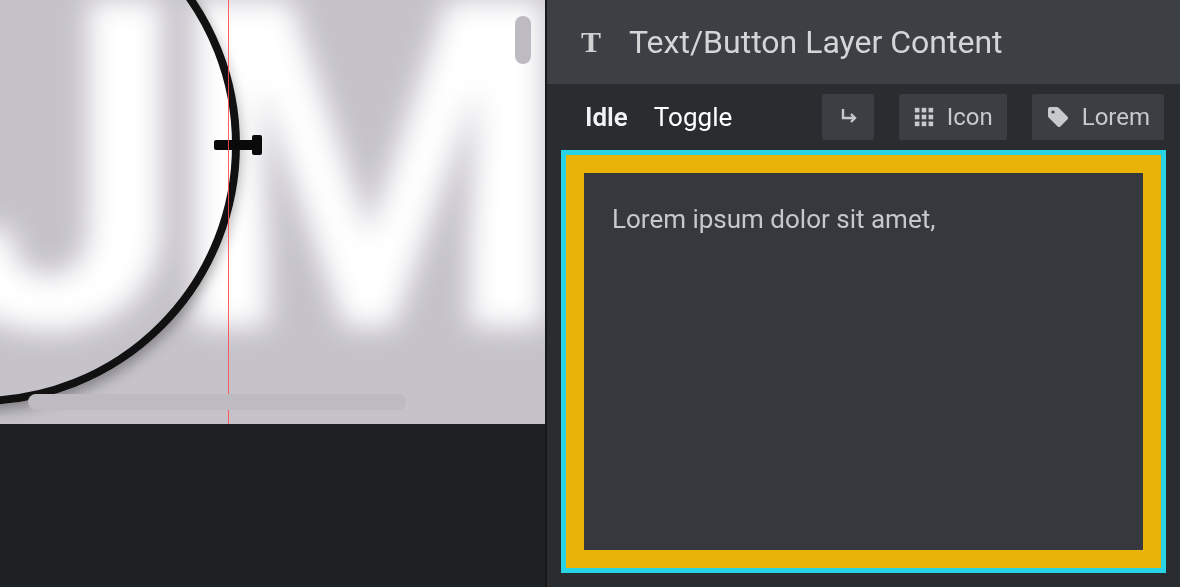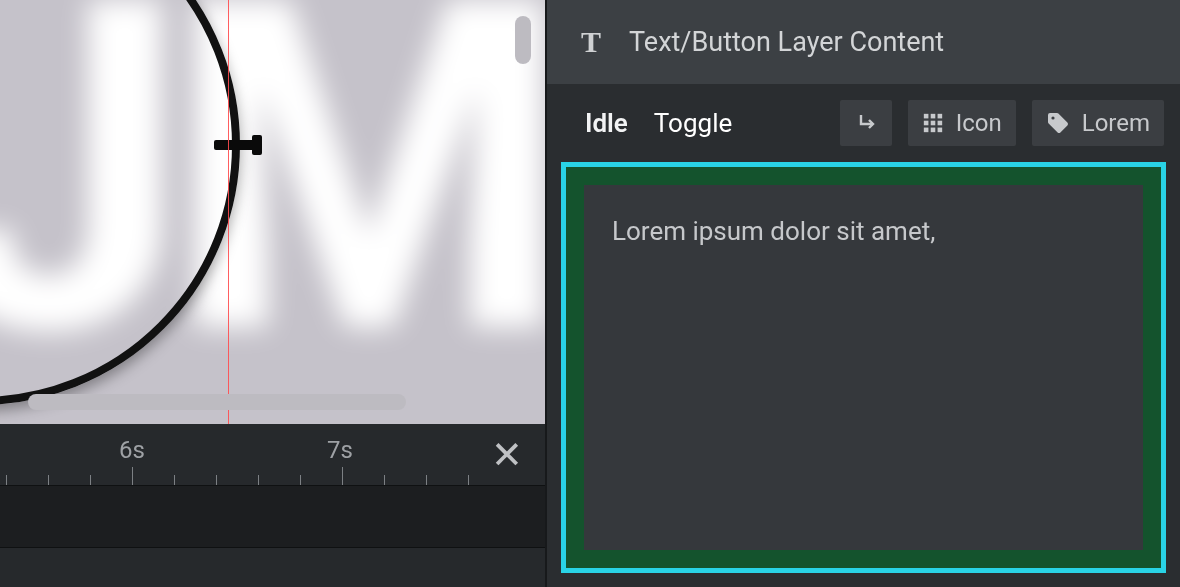--- a/index.html
+++ b/index.html
@@ -168,28 +168,28 @@
     padding:0 34px;
     background:#3c4044;
   }
   .t-icon {
     font-size:30px;
     font-weight:700;
     color:#cfd1d3;
     font-family: Georgia, 'Times New Roman', serif;
   }
   .panel-title {
-    font-size:27px;
+    font-size:32px;
     color:#d3d5d7;
     font-weight:400;
   }
   .tabs-row {
     display:flex;
     align-items:center;
-    height:78px;
+    height:66px;
     padding-left:38px;
     gap:26px;
     background:#2a2d30;
   }
   .state-tab {
     font-size:26px;
     color:#ffffff;
     cursor:pointer;
   }
   .state-tab.active { color:#f2f3f4; font-weight:600; }
@@ -202,27 +202,27 @@
     align-items:center;
     justify-content:center;
     gap:12px;
     background:#3b3e42;
     color:#c7c9cc;
     font-size:24px;
     border-radius:2px;
     cursor:pointer;
   }
   .tool-btn svg { display:block; }
-  .tool-group { display:flex; gap:16px; padding-right:16px;padding-left:36px; }
+  .tool-group { display:flex; gap:25px; padding-right:16px;padding-left:36px; }
 
   .editor-wrap {
     margin: 0 14px 14px;
     flex:1;
     border: 5px solid #29d3e6;
-    background:#14532d;
+    background:#eab308;
     padding:18px 18px;
     display:flex;
   }
   .editor {
     flex:1;
     background:#35383c;
     border:none;
     resize:none;
     outline:none;
     color:#c6c8cb;
@@ -241,42 +241,20 @@
     <div class="canvas-area">
       <div class="glyph-blur">JM</div>
       <div class="ring">
         <div class="ring-stud"></div>
       </div>
       <div class="playhead-line"></div>
       <div class="v-scroll"></div>
       <div class="h-scroll"></div>
     </div>
 
-    <div class="timeline-area">
-      <div class="ruler" id="ruler">
-        <span class="ruler-label" style="left: 132px;">6s</span>
-        <span class="ruler-label" style="left: 340px;">7s</span>
-        <div class="close-slot">
-          <span class="close-x">✕</span>
-        </div>
-      <div class="tick small" style="left: 6px;"></div>
-          <div class="tick small" style="left: 48px;"></div>
-          <div class="tick small" style="left: 90px;"></div>
-          <div class="tick big" style="left: 132px;"></div>
-          <div class="tick small" style="left: 174px;"></div>
-          <div class="tick small" style="left: 216px;"></div>
-          <div class="tick small" style="left: 258px;"></div>
-          <div class="tick small" style="left: 300px;"></div>
-          <div class="tick big" style="left: 342px;"></div>
-          <div class="tick small" style="left: 384px;"></div>
-          <div class="tick small" style="left: 426px;"></div>
-          <div class="tick small" style="left: 468px;"></div>
-        </div>
-      <div class="track-row"></div>
-    </div>
   </div>
 
   <div class="right-pane">
     <div class="panel-header">
       <span class="t-icon">T</span>
       <span class="panel-title">Text/Button Layer Content</span>
     </div>
 
     <div class="tabs-row">
       <span class="state-tab active">Idle</span>

